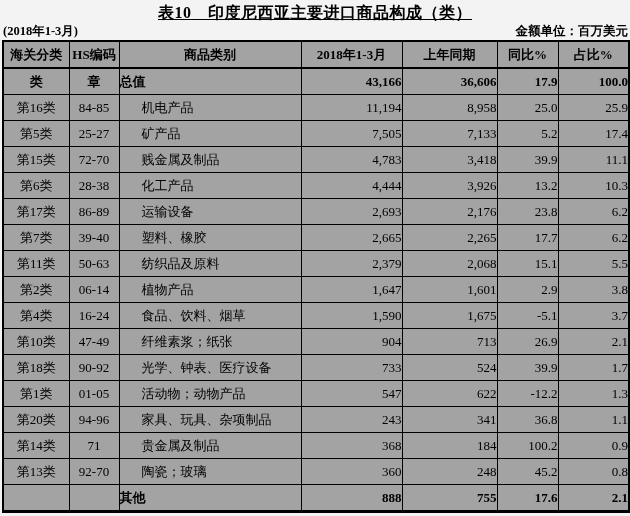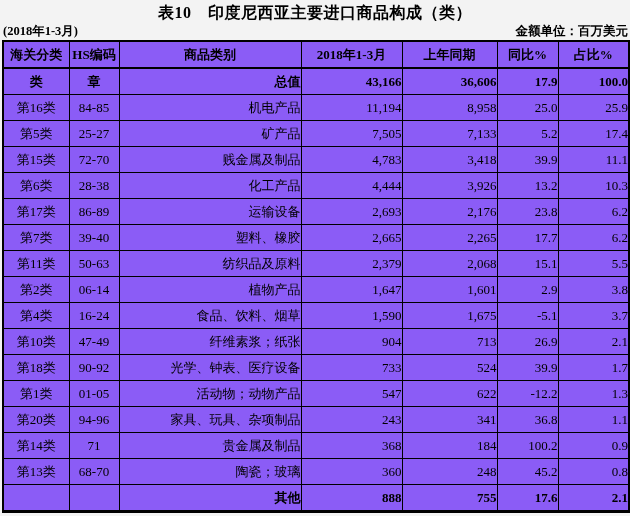--- a/index.html
+++ b/index.html
@@ -9,20 +9,21 @@
     height: 516px;
     background: #f3f3f3;
     font-family: "Liberation Serif", "DejaVu Serif", serif;
     color: #000000;
     overflow: hidden;
   }
   .page {
     position: relative;
     width: 630px;
     height: 372px;
+    text-decoration: underline;
   }
   .doc-title {
     padding-top: 3px;
     text-align: center;
     font-size: 16px;
     font-weight: bold;
     letter-spacing: 0.5px;
     height: 20px;
     line-height: 20px;
   }
@@ -36,40 +37,40 @@
   .meta-period { position: absolute; left: 3px; bottom: 0; }
   .meta-unit   { position: absolute; right: 2px; bottom: 0; }
 
   table.data-table {
     position: absolute;
     left: 2px;
     top: 40px;
     width: 626px;
     border-collapse: collapse;
     table-layout: fixed;
-    background: #8b5cf6;
+    background: #a3a3a3;
     border: 2px solid #000;
     border-bottom: 3px solid #000;
   }
   table.data-table th,
   table.data-table td {
     border: 1px solid #000;
     font-size: 13px;
     height: 25px;
     padding: 0;
     overflow: hidden;
     white-space: nowrap;
   }
   table.data-table th {
     font-weight: bold;
     text-align: center;
     border-bottom: 2px solid #000;
   }
   td.c-center { text-align: center; }
-  td.c-name   { text-align: right; padding-left: 4px; }
+  td.c-name   { text-align: left; padding-left: 4px; }
   td.c-name.indent { padding-left: 22px; }
   td.c-num    { text-align: right; padding-right: 4px; }
   tr.em td    { font-weight: bold; }
 </style>
 </head>
 <body>
 
 <div class="page">
 
   <div class="doc-title">表10　印度尼西亚主要进口商品构成（类）</div>
@@ -231,21 +232,21 @@
     <td class="c-center">第14类</td>
     <td class="c-center">71</td>
     <td class="c-name indent">贵金属及制品</td>
     <td class="c-num">368</td>
     <td class="c-num">184</td>
     <td class="c-num">100.2</td>
     <td class="c-num">0.9</td>
   </tr>
         <tr>
     <td class="c-center">第13类</td>
-    <td class="c-center">68-70</td>
+    <td class="c-center">92-70</td>
     <td class="c-name indent">陶瓷；玻璃</td>
     <td class="c-num">360</td>
     <td class="c-num">248</td>
     <td class="c-num">45.2</td>
     <td class="c-num">0.8</td>
   </tr>
         <tr class="em">
     <td class="c-center"></td>
     <td class="c-center"></td>
     <td class="c-name">其他</td>

